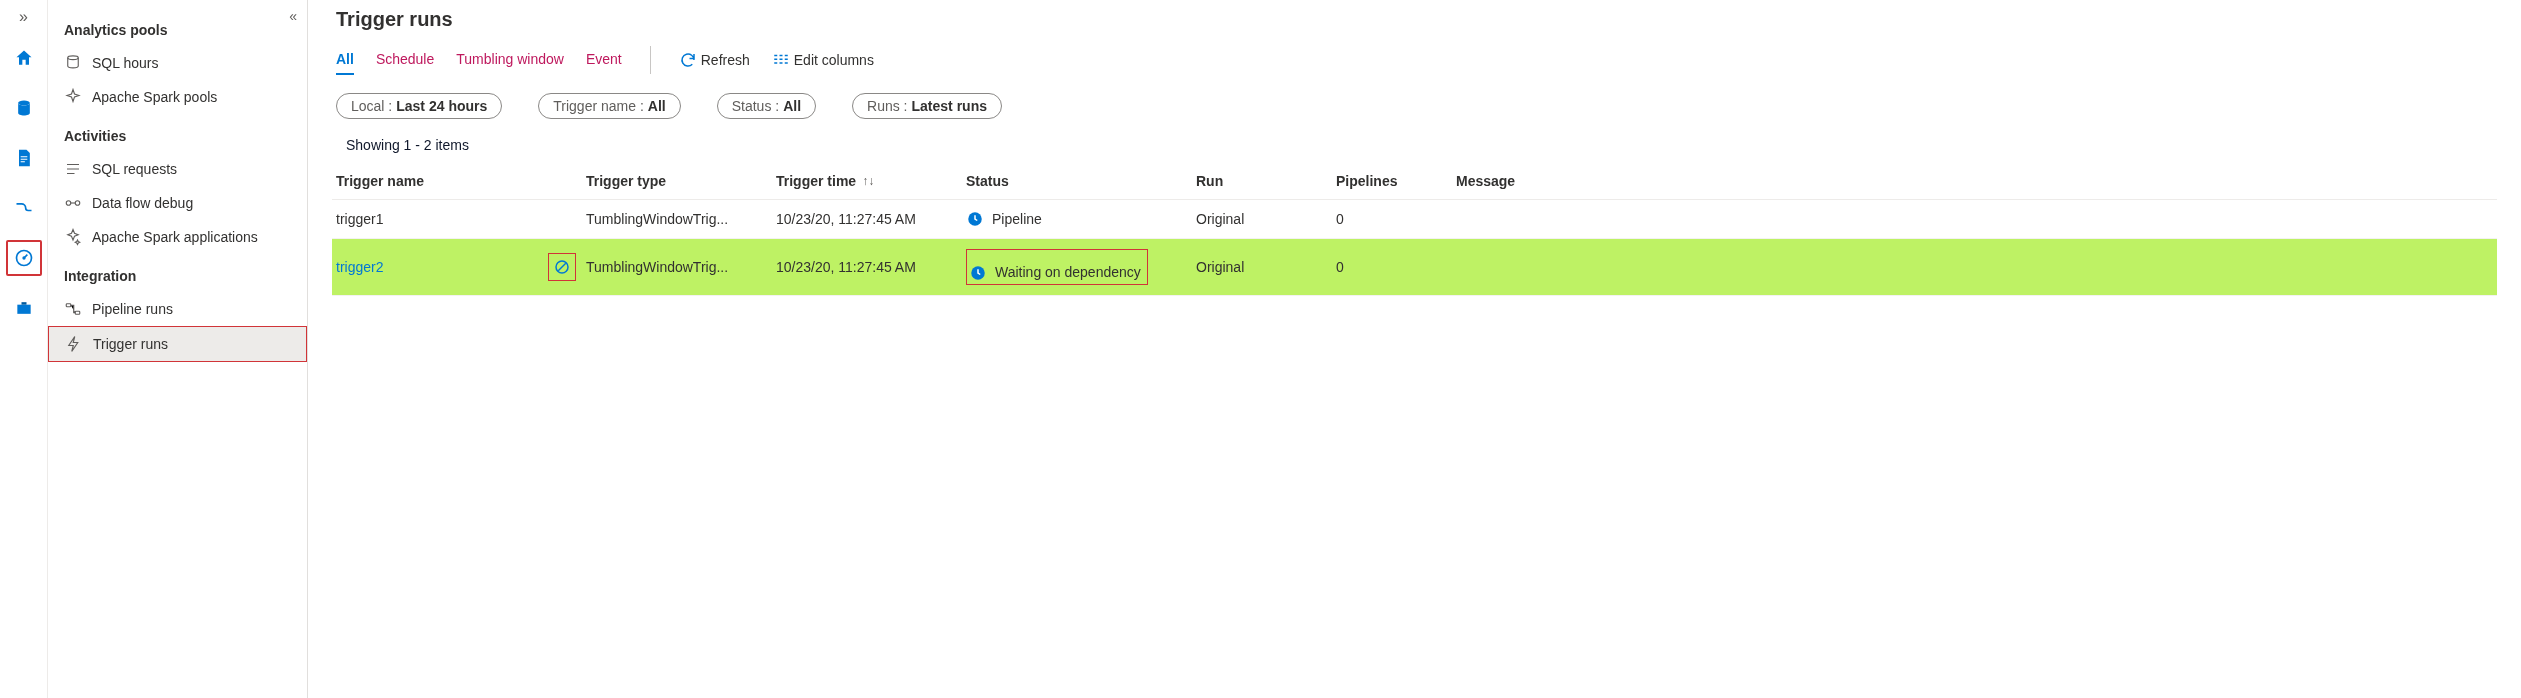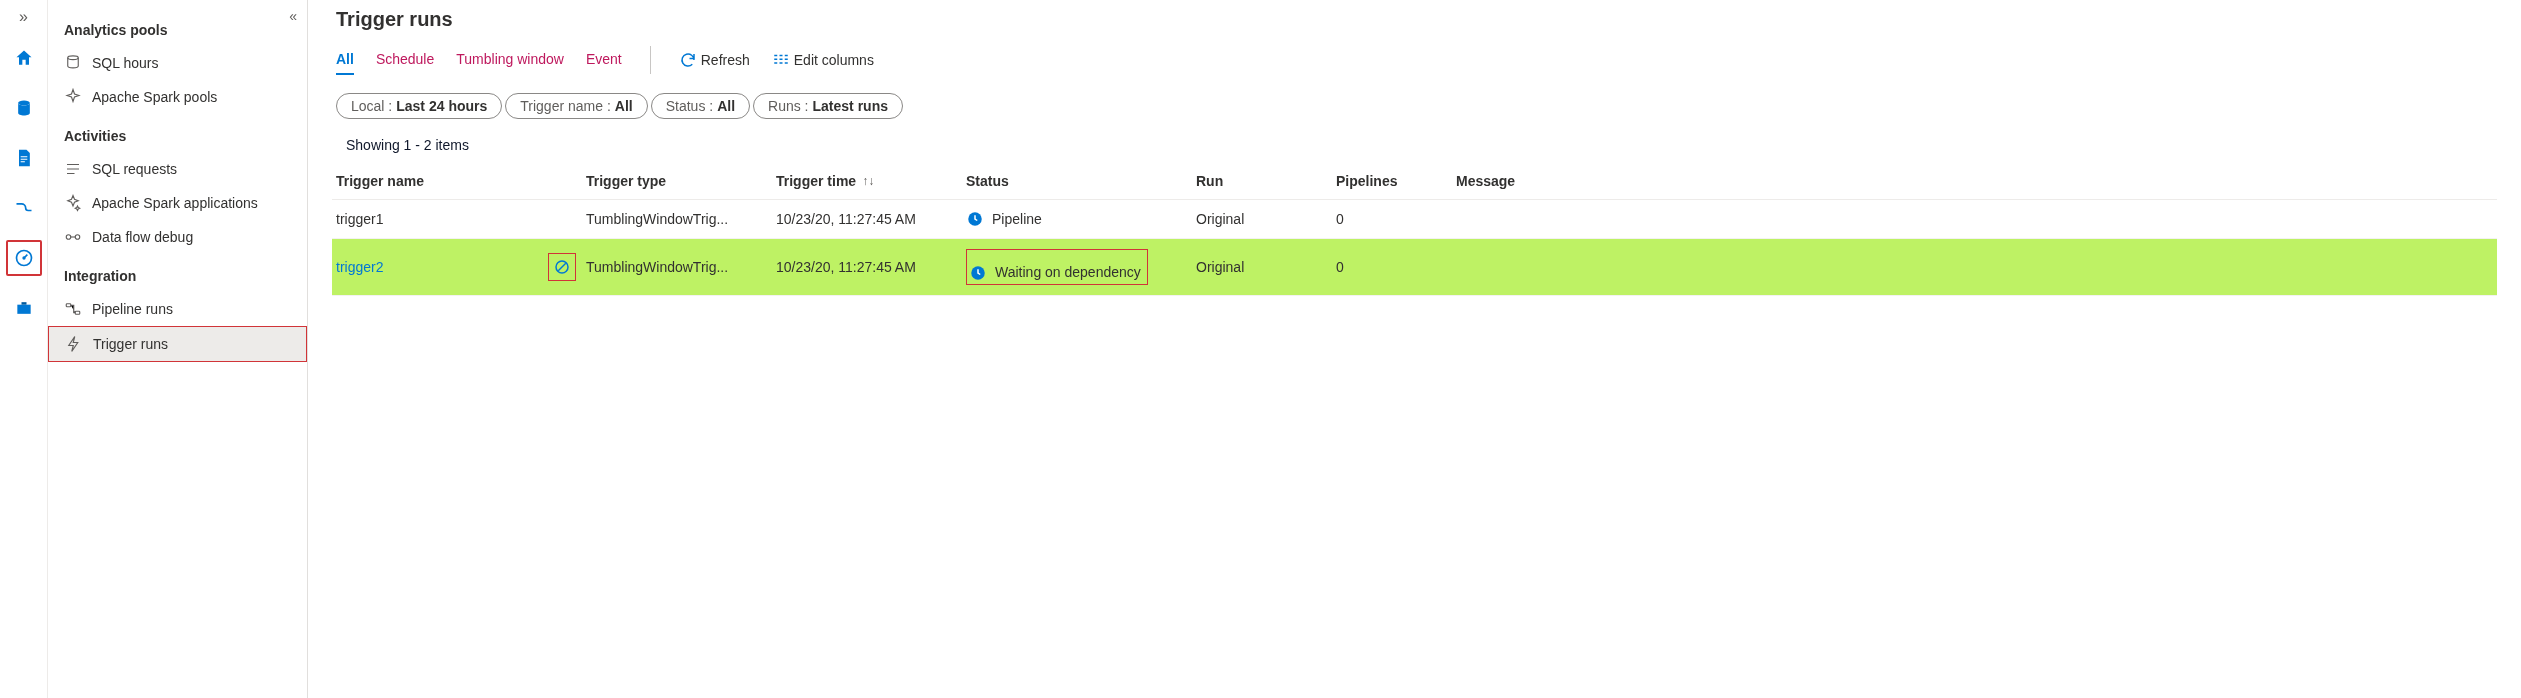--- a/index.html
+++ b/index.html
@@ -22,21 +22,21 @@
     .highlight-box { border: 1px solid #d13438; }
     
     .main { flex: 1; padding: 8px 24px; }
     .page-title { font-size: 20px; font-weight: 600; margin-bottom: 14px; padding-left: 4px; }
     .tabs-row { display: flex; align-items: center; gap: 22px; border-bottom: none; padding-left: 4px; margin-bottom: 18px; }
     .tab { padding: 6px 0; cursor: pointer; color: #be185d; }
     .tab.active { color: #0078d4; font-weight: 600; border-bottom: 2px solid #0078d4; }
     .divider-vert { width: 1px; height: 28px; background: #c8c6c4; margin: 0 6px; }
     .tool-btn { display: flex; align-items: center; gap: 4px; cursor: pointer; color: #0078d4; }
     .tool-btn span.label { color: #323130; }
-    .filters-row { display: flex; gap: 3px; padding-left: 4px; margin-bottom: 18px; }
+    .filters-row { display: flex; gap: 36px; padding-left: 4px; margin-bottom: 18px; }
     .pill { border: 1px solid #8a8886; border-radius: 14px; padding: 4px 14px; cursor: pointer; display: inline-flex; gap: 4px; }
     .pill .lead { color: #605e5c; }
     .pill .val { font-weight: 700; }
     .showing { padding-left: 14px; margin-bottom: 10px; color: #0f172a; }
     
     .table { width: 100%; }
     .thead, .trow { display: grid; grid-template-columns: 250px 190px 190px 230px 140px 120px 120px 1fr; align-items: center; }
     .thead { font-weight: 600; color: #323130; padding: 10px 4px; border-bottom: 1px solid #edebe9; }
     .thead .th { display: flex; align-items: center; gap: 6px; }
     .trow { padding: 10px 4px; border-bottom: 1px solid #f3f2f1; }
@@ -119,34 +119,34 @@
           <span class="icon">
             <svg viewBox="0 0 24 24">
               <path fill="none" stroke="#605e5c" stroke-width="1.5" d="M4 6h16M4 12h16M4 18h10"></path>
             </svg>
           </span>
           <span>SQL requests</span>
         </div>
         <div class="side-item">
           <span class="icon">
             <svg viewBox="0 0 24 24">
-              <path fill="none" stroke="#605e5c" stroke-width="1.5" d="M12 2l2 5 5 2-5 2-2 5-2-5-5-2 5-2zM18 16l1 2 2 1-2 1-1 2-1-2-2-1 2-1z"></path>
-            </svg>
-          </span>
-          <span>Apache Spark applications</span>
-        </div>
-        <div class="side-item">
-          <span class="icon">
-            <svg viewBox="0 0 24 24">
               <circle cx="6" cy="12" r="3" fill="none" stroke="#605e5c" stroke-width="1.5"></circle>
               <circle cx="18" cy="12" r="3" fill="none" stroke="#605e5c" stroke-width="1.5"></circle>
               <path stroke="#605e5c" stroke-width="1.5" d="M9 12h6"></path>
             </svg>
           </span>
           <span>Data flow debug</span>
+        </div>
+        <div class="side-item">
+          <span class="icon">
+            <svg viewBox="0 0 24 24">
+              <path fill="none" stroke="#605e5c" stroke-width="1.5" d="M12 2l2 5 5 2-5 2-2 5-2-5-5-2 5-2zM18 16l1 2 2 1-2 1-1 2-1-2-2-1 2-1z"></path>
+            </svg>
+          </span>
+          <span>Apache Spark applications</span>
         </div>
         <div class="section-header">Integration</div>
         <div class="side-item">
           <span class="icon">
             <svg viewBox="0 0 24 24">
               <rect x="3" y="5" width="6" height="4" rx="1" fill="none" stroke="#605e5c" stroke-width="1.5"></rect>
               <rect x="15" y="15" width="6" height="4" rx="1" fill="none" stroke="#605e5c" stroke-width="1.5"></rect>
               <path stroke="#605e5c" stroke-width="1.5" d="M9 7h4v10h2"></path>
             </svg>
           </span>

